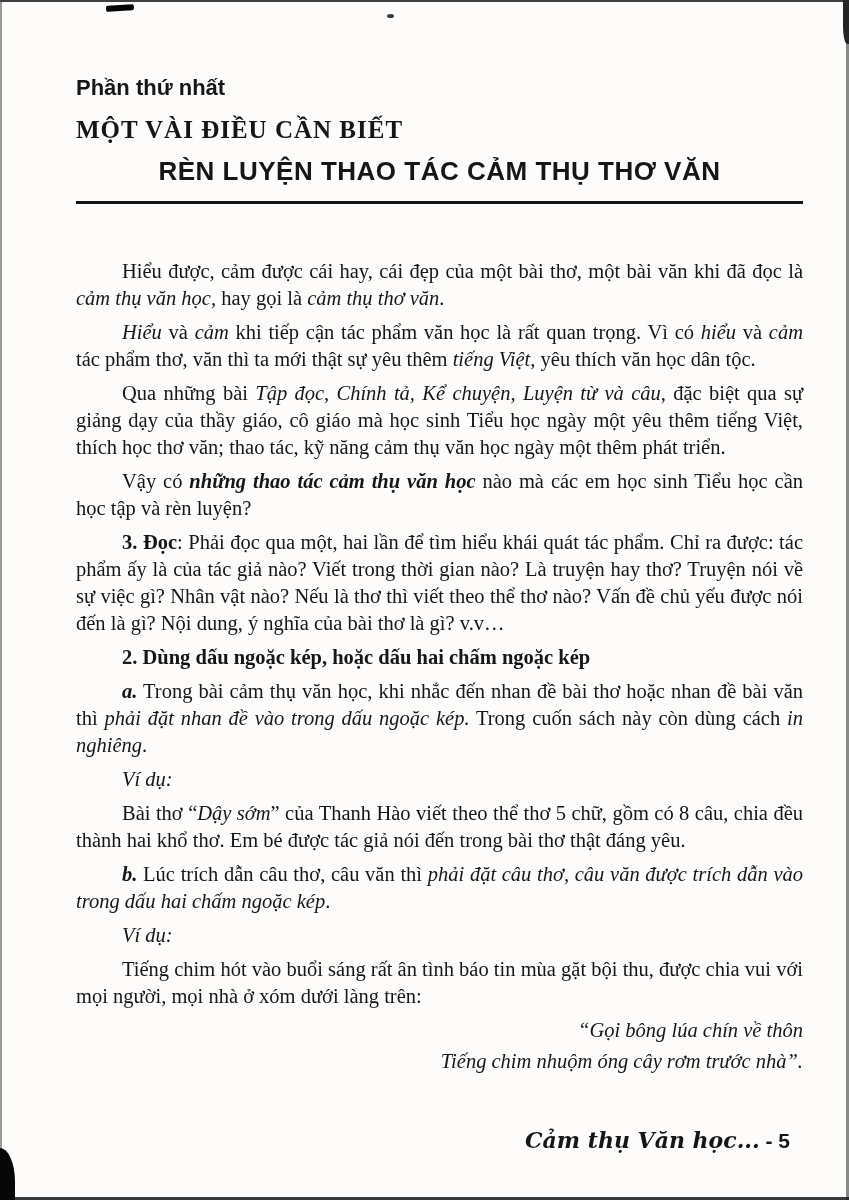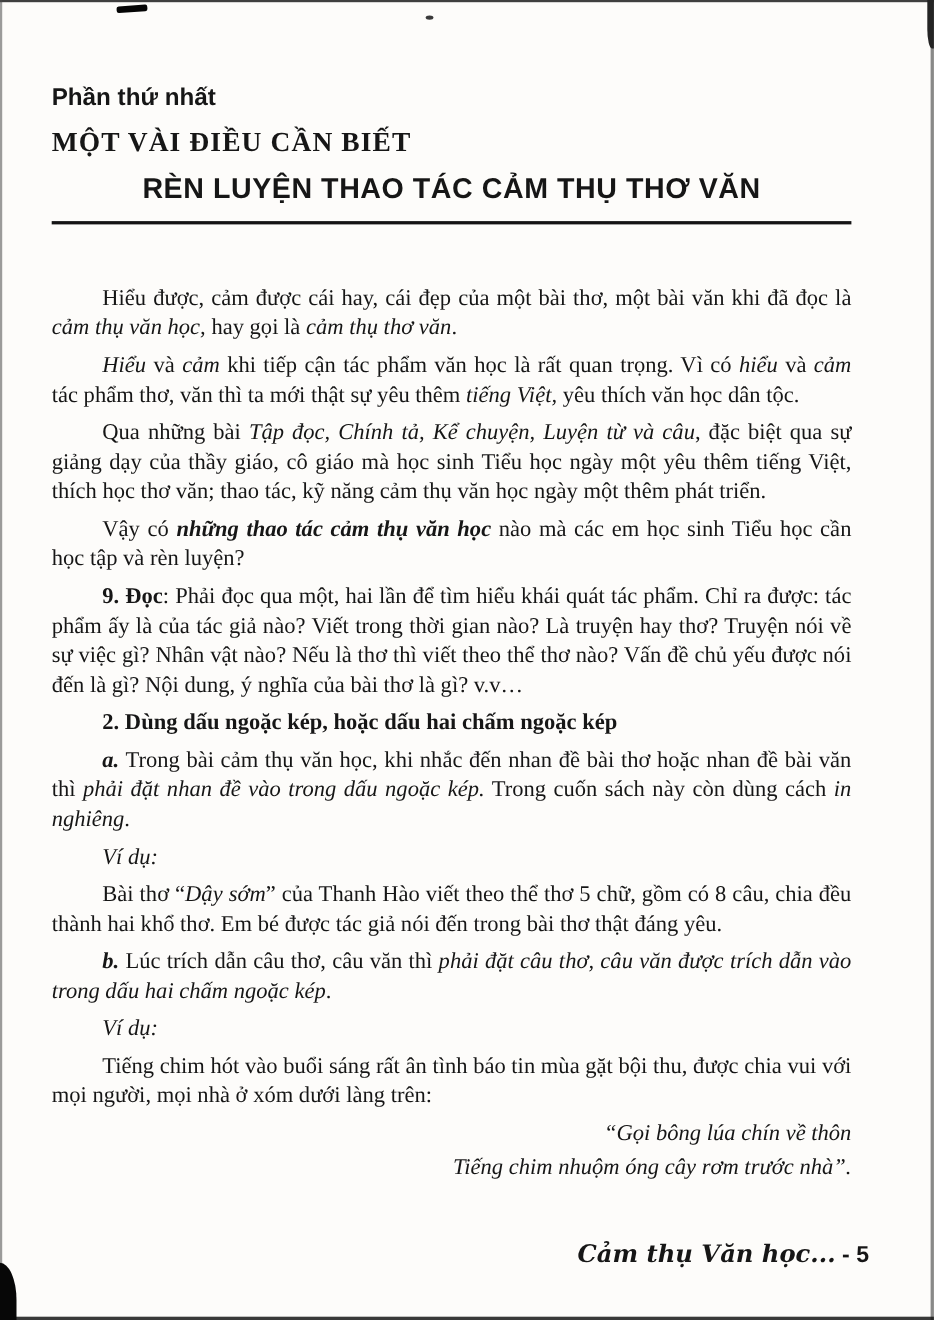--- a/index.html
+++ b/index.html
@@ -16,21 +16,21 @@
   .edge-top{position:absolute;top:0;left:0;width:100%;height:2px;background:#1d1d1d;opacity:.85;}
   .mark-a{position:absolute;top:5px;left:106px;width:28px;height:6px;background:#050505;border-radius:2px;transform:rotate(-4deg);}
   .mark-b{position:absolute;top:14px;left:387px;width:7px;height:4px;background:#3a3a3a;border-radius:50%;}
   .edge-left{position:absolute;top:0;left:0;width:2px;height:100%;background:#4a4a4a;opacity:.55;}
   .edge-right{position:absolute;top:0;right:0;width:3px;height:100%;background:#3c3c3c;opacity:.6;}
   .corner-tr{position:absolute;top:0;right:0;width:6px;height:44px;background:#242424;border-bottom-left-radius:70% 40%;}
   .edge-bottom{position:absolute;bottom:0;left:0;width:100%;height:3px;background:#161616;opacity:.85;}
   .corner-bl{position:absolute;bottom:0;left:0;width:15px;height:52px;background:#070707;border-top-right-radius:100% 65%;}
 
   .content{
-    position:absolute;left:47px;top:75px;width:727px;
+    position:absolute;left:76px;top:75px;width:727px;
   }
   .section-label{
     font-family:"Liberation Sans", sans-serif;
     font-weight:bold;font-size:22px;line-height:26px;
   }
   .title1{
     margin-top:14px;
     font-family:"Liberation Serif", serif;
     font-weight:bold;font-size:25px;line-height:30px;letter-spacing:1px;
   }
@@ -77,21 +77,21 @@
   <div class="content">
     <div class="section-label">Phần thứ nhất</div>
     <div class="title1">MỘT VÀI ĐIỀU CẦN BIẾT</div>
     <div class="title2">RÈN LUYỆN THAO TÁC CẢM THỤ THƠ VĂN</div>
     <div class="title-rule"></div>
     <div class="body-text">
         <p><span>Hiểu được, cảm được cái hay, cái đẹp của một bài thơ, một bài văn khi đã đọc là </span><span class="i">cảm thụ văn học,</span><span> hay gọi là </span><span class="i">cảm thụ thơ văn</span><span>.</span></p>
         <p><span class="i">Hiểu</span><span> và </span><span class="i">cảm</span><span> khi tiếp cận tác phẩm văn học là rất quan trọng. Vì có </span><span class="i">hiểu</span><span> và </span><span class="i">cảm</span><span> tác phẩm thơ, văn thì ta mới thật sự yêu thêm </span><span class="i">tiếng Việt,</span><span> yêu thích văn học dân tộc.</span></p>
         <p><span>Qua những bài </span><span class="i">Tập đọc, Chính tả, Kể chuyện, Luyện từ và câu</span><span>, đặc biệt qua sự giảng dạy của thầy giáo, cô giáo mà học sinh Tiểu học ngày một yêu thêm tiếng Việt, thích học thơ văn; thao tác, kỹ năng cảm thụ văn học ngày một thêm phát triển.</span></p>
         <p><span>Vậy có </span><span class="bi">những thao tác cảm thụ văn học</span><span> nào mà các em học sinh Tiểu học cần học tập và rèn luyện?</span></p>
-        <p><span class="b">9. Đọc</span><span>: Phải đọc qua một, hai lần để tìm hiểu khái quát tác phẩm. Chỉ ra được: tác phẩm ấy là của tác giả nào? Viết trong thời gian nào? Là truyện hay thơ? Truyện nói về sự việc gì? Nhân vật nào? Nếu là thơ thì viết theo thể thơ nào? Vấn đề chủ yếu được nói đến là gì? Nội dung, ý nghĩa của bài thơ là gì? v.v…</span></p>
+        <p><span class="b">3. Đọc</span><span>: Phải đọc qua một, hai lần để tìm hiểu khái quát tác phẩm. Chỉ ra được: tác phẩm ấy là của tác giả nào? Viết trong thời gian nào? Là truyện hay thơ? Truyện nói về sự việc gì? Nhân vật nào? Nếu là thơ thì viết theo thể thơ nào? Vấn đề chủ yếu được nói đến là gì? Nội dung, ý nghĩa của bài thơ là gì? v.v…</span></p>
         <p><span class="b">2. Dùng dấu ngoặc kép, hoặc dấu hai chấm ngoặc kép</span></p>
         <p><span class="bi">a.</span><span> Trong bài cảm thụ văn học, khi nhắc đến nhan đề bài thơ hoặc nhan đề bài văn thì </span><span class="i">phải đặt nhan đề vào trong dấu ngoặc kép.</span><span> Trong cuốn sách này còn dùng cách </span><span class="i">in nghiêng</span><span>.</span></p>
         <p><span class="i">Ví dụ:</span></p>
         <p><span>Bài thơ “</span><span class="i">Dậy sớm</span><span>” của Thanh Hào viết theo thể thơ 5 chữ, gồm có 8 câu, chia đều thành hai khổ thơ. Em bé được tác giả nói đến trong bài thơ thật đáng yêu.</span></p>
         <p><span class="bi">b.</span><span> Lúc trích dẫn câu thơ, câu văn thì </span><span class="i">phải đặt câu thơ, câu văn được trích dẫn vào trong dấu hai chấm ngoặc kép</span><span>.</span></p>
         <p><span class="i">Ví dụ:</span></p>
         <p><span>Tiếng chim hót vào buổi sáng rất ân tình báo tin mùa gặt bội thu, được chia vui với mọi người, mọi nhà ở xóm dưới làng trên:</span></p>
         <p class="center"><span class="i">“Gọi bông lúa chín về thôn</span></p>
         <p class="center"><span class="i">Tiếng chim nhuộm óng cây rơm trước nhà”.</span></p>
       </div>

